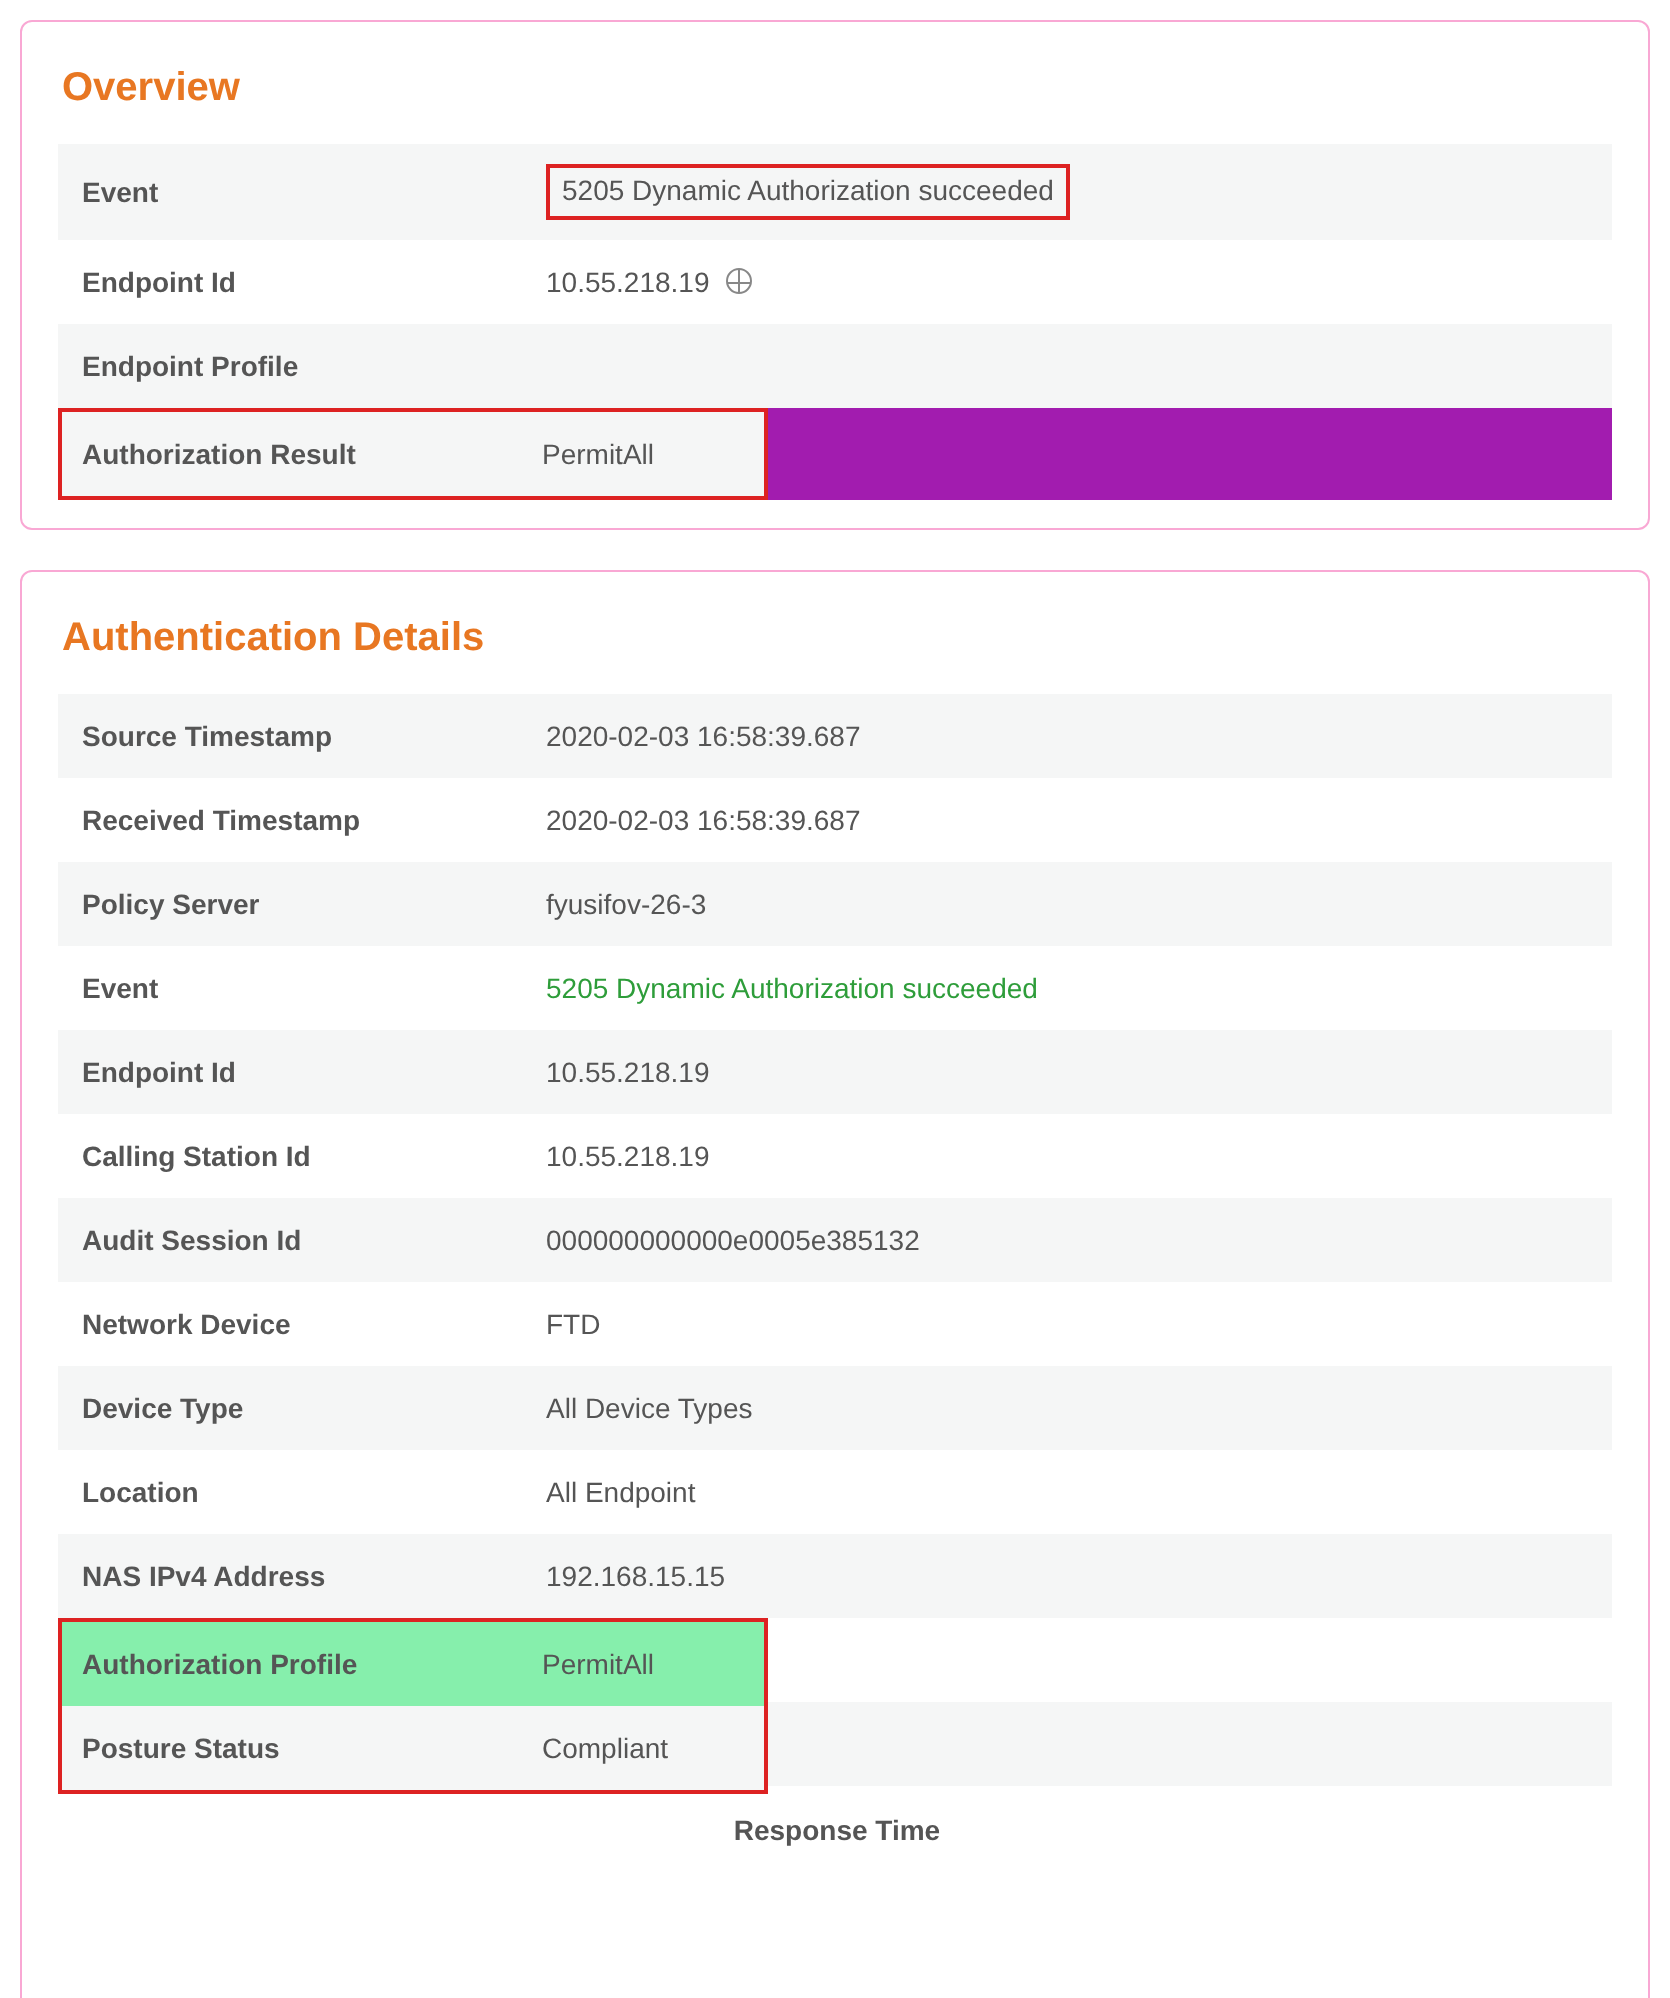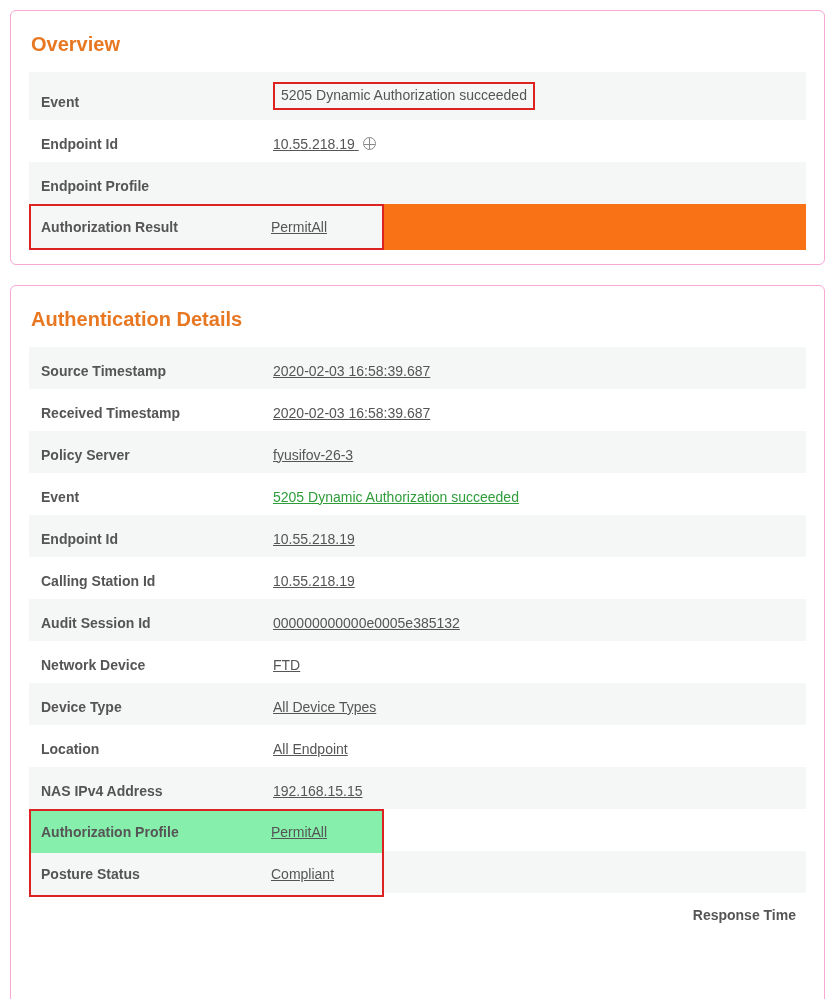--- a/index.html
+++ b/index.html
@@ -21,41 +21,40 @@
     color: #e87722;
     font-size: 20px;
     font-weight: bold;
     margin: 4px 0 16px 2px;
   }
   .rows {
     border: none;
   }
   .row {
     display: flex;
-    align-items: flex-end;
+    align-items: center;
     min-height: 42px;
     padding: 0;
   }
   .row:nth-child(odd) {
     background: #f5f6f6;
   }
   .row:nth-child(even) {
     background: #ffffff;
   }
   .row .label {
     flex: 0 0 240px;
     padding: 10px 10px 10px 12px;
     font-weight: 600;
     color: #555;
   }
   .row .value {
     flex: 1 1 auto;
     padding: 10px 10px 10px 4px;
     color: #555;
-    text-decoration: underline;
   }
   .value.green {
     color: #2e9d3a;
   }
   .highlight-red {
     border: 2.5px solid #d22;
     display: inline-block;
     padding: 2px 6px;
     line-height: 1.4;
     position: relative;
@@ -127,21 +126,21 @@
         <span>10.55.218.19</span>
         <span class="globe-icon"></span>
       </div>
     </div>
 
     <div class="row">
       <div class="label">Endpoint Profile</div>
       <div class="value"></div>
     </div>
 
-    <div class="row" style="padding:0;position:relative;background:#f97316;">
+    <div class="row" style="padding:0;position:relative;background:#a21caf;">
       <div class="highlight-group" style="border-width:2.5px;">
         <div class="sub-row odd">
           <div class="label">Authorization Result</div>
           <div class="value">PermitAll</div>
         </div>
       </div>
     </div>
 
   </div>
 </div>

